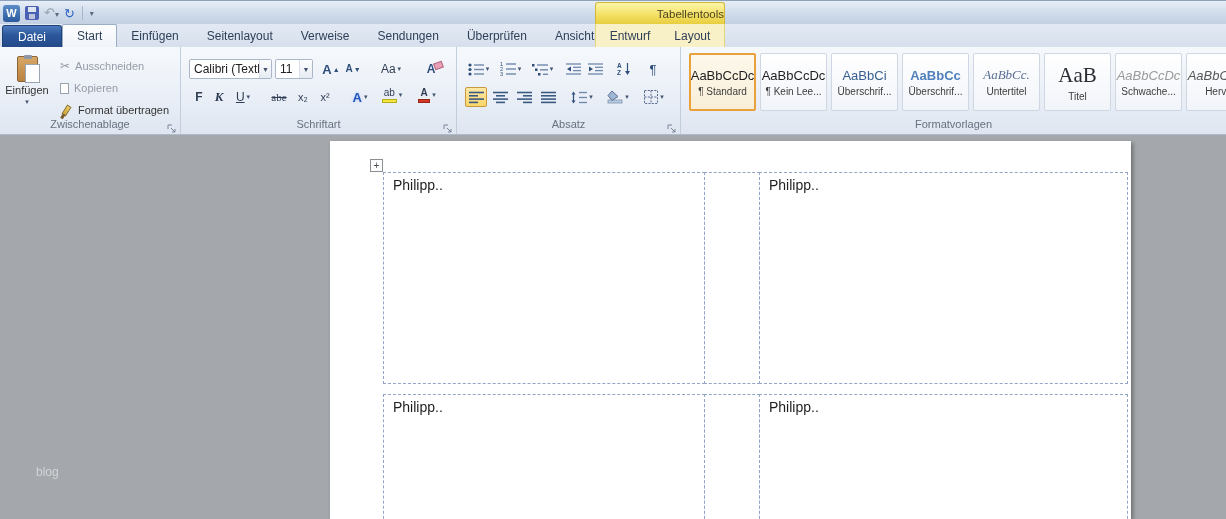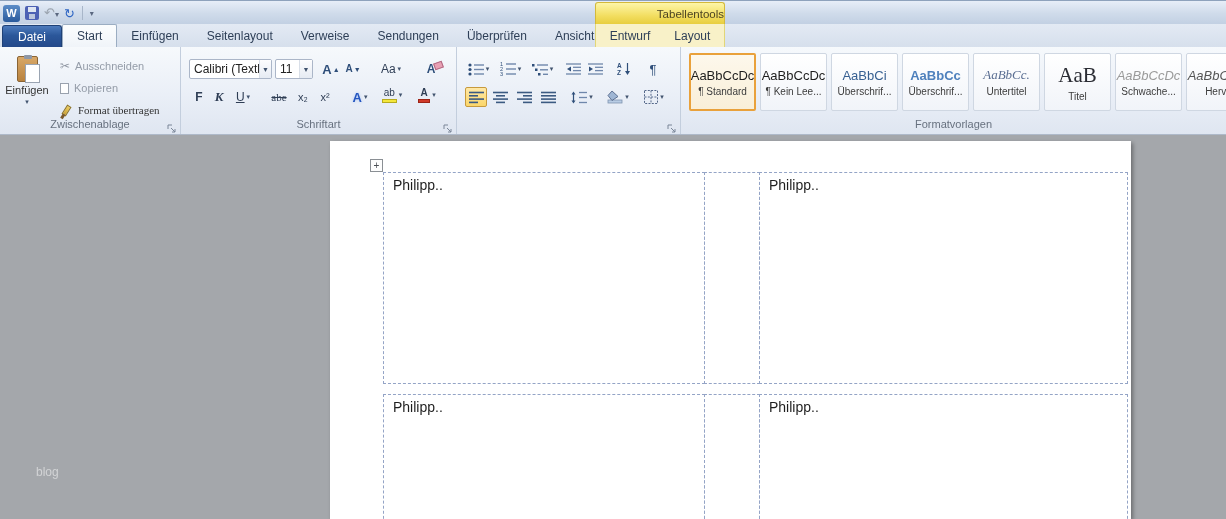--- a/index.html
+++ b/index.html
@@ -168,21 +168,21 @@
         <span class="dd" style="font-size:7px;color:#41536e;">▾</span>
       </div>
       <div class="small-btn disabled" style="top:9px;">
         <span class="scissors">✂</span>
         <span>Ausschneiden</span>
       </div>
       <div class="small-btn disabled" style="top:31px;">
         <span class="copy-icon"></span>
         <span>Kopieren</span>
       </div>
-      <div class="small-btn" style="top:53px;font-family:Liberation Serif, serif;">
+      <div class="small-btn" style="top:53px;">
         <span class="fp-icon"></span>
         <span>Format übertragen</span>
       </div>
       <div class="glabel">Zwischenablage</div>
       <div class="launcher">
         <svg width="11" height="11">
             <path d="M2 2 H6 M2 2 V6" stroke="#7a8698" fill="none"></path>
             <path d="M5 5 L9 9 M9 9 V6 M9 9 H6" stroke="#7a8698" fill="none"></path>
           </svg>
       </div>
@@ -404,20 +404,21 @@
         <svg width="14" height="14">
             <g stroke="#55688a" stroke-width="1" fill="none">
               <rect x="0.5" y="0.5" width="13" height="13" stroke-dasharray="2,1.3"></rect>
               <line x1="7" y1="0.5" x2="7" y2="13.5" stroke-dasharray="2,1.3"></line>
               <line x1="0.5" y1="7" x2="13.5" y2="7" stroke-dasharray="2,1.3"></line>
             </g>
           </svg>
           <span class="dd">▾</span>
       </div>
 
+      <div class="glabel">Absatz</div>
       <div class="launcher">
         <svg width="11" height="11">
             <path d="M2 2 H6 M2 2 V6" stroke="#7a8698" fill="none"></path>
             <path d="M5 5 L9 9 M9 9 V6 M9 9 H6" stroke="#7a8698" fill="none"></path>
           </svg>
       </div>
     </div>
 
     <div class="rgroup g-styles">
       <div class="gallery">

